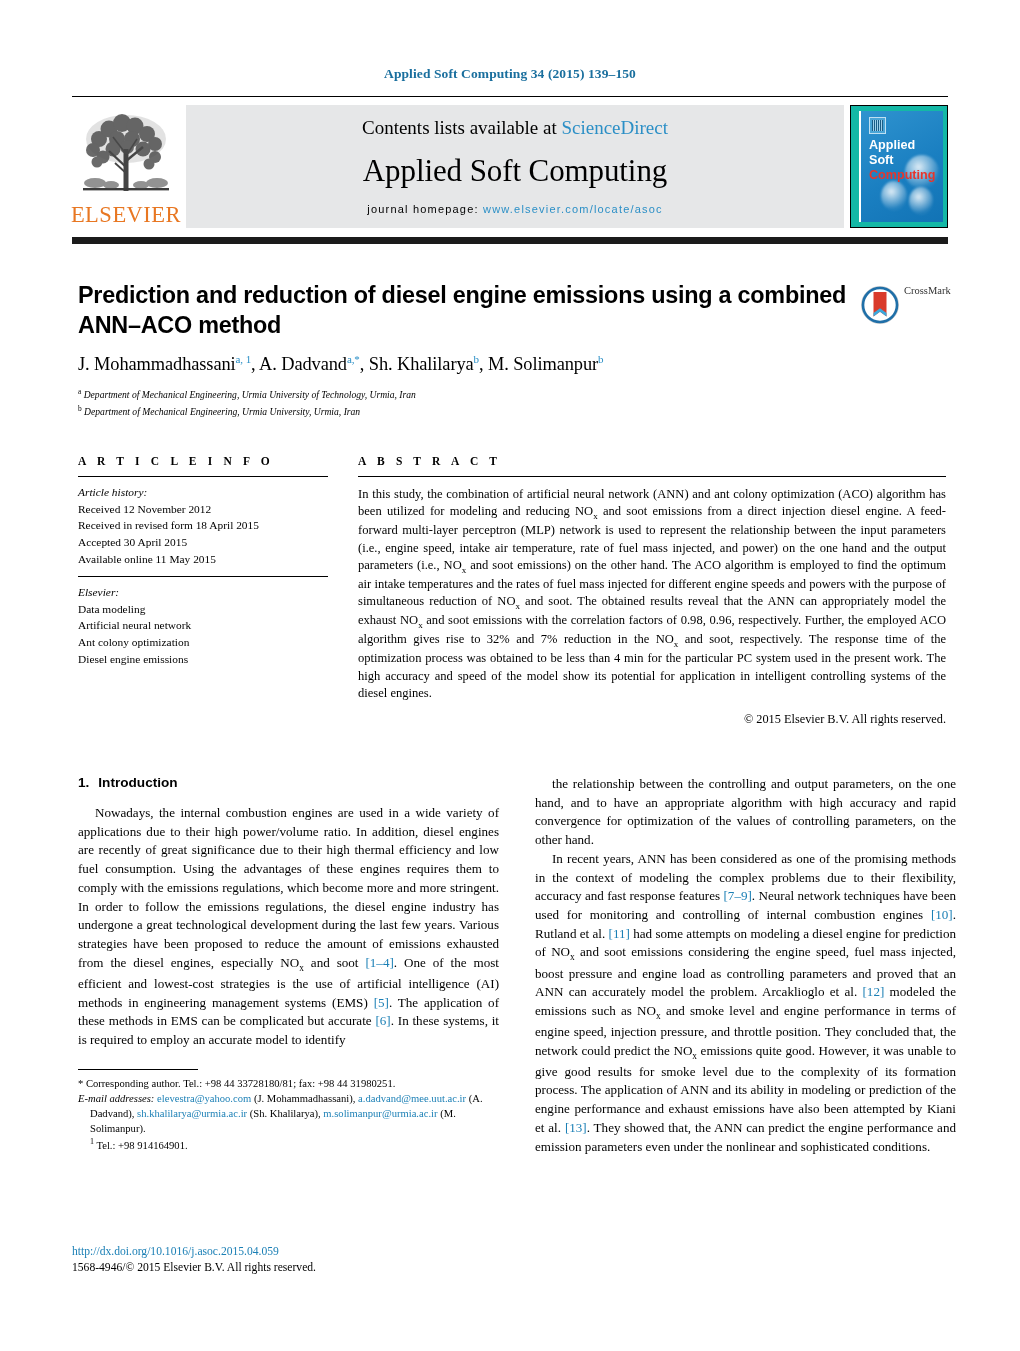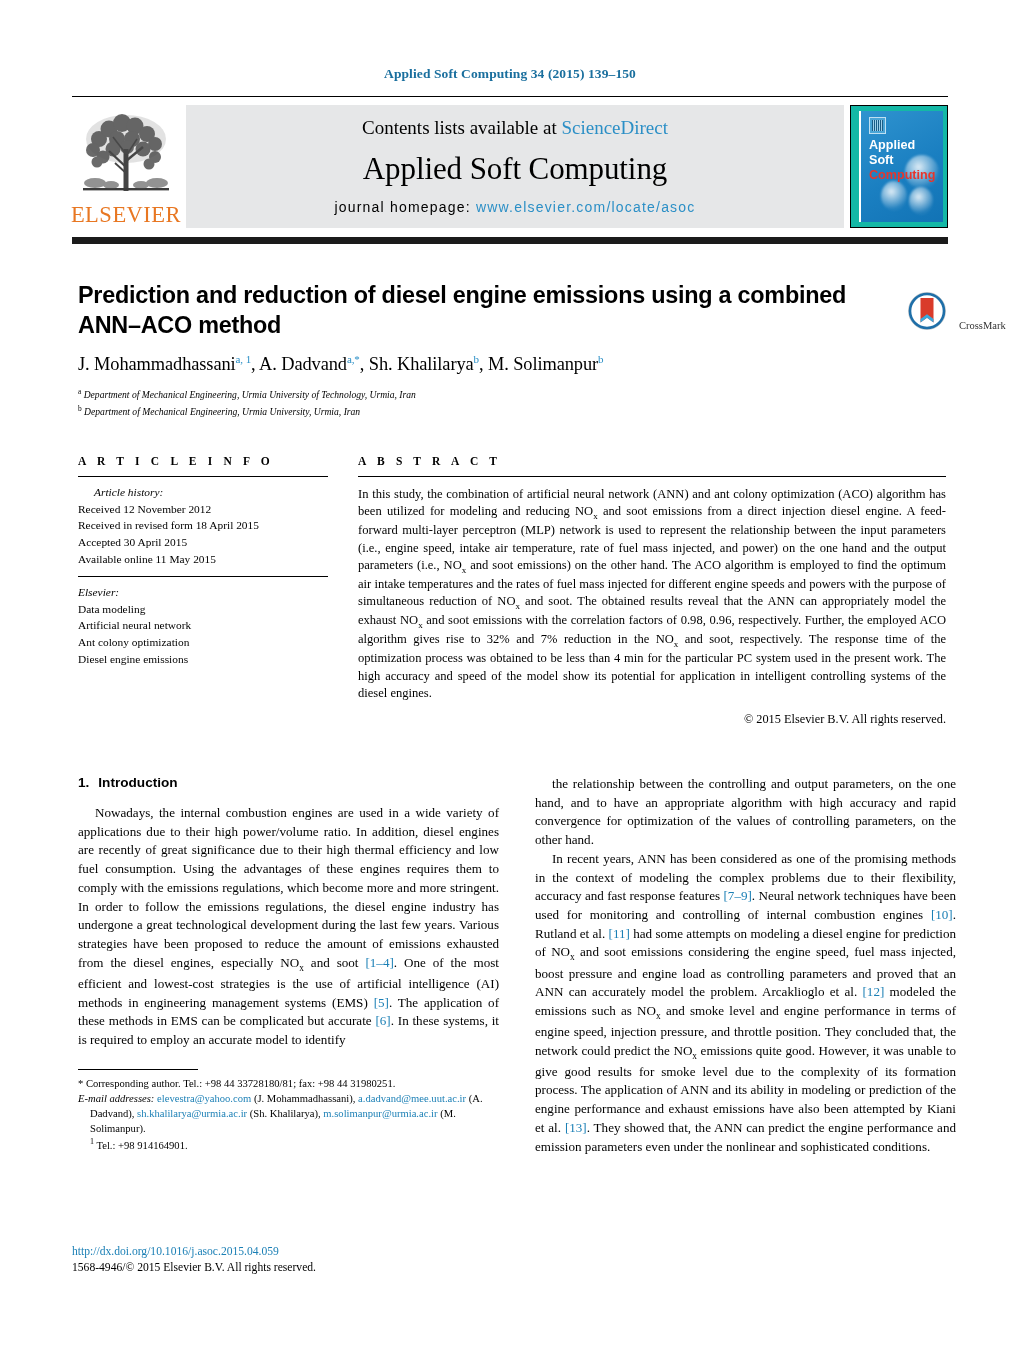--- a/index.html
+++ b/index.html
@@ -92,21 +92,21 @@
   }
   .contents-line .sd { color: #2b8fc6; }
   .journal-title {
     font-family: "Liberation Serif", serif;
     font-size: 31px;
     color: #000;
     letter-spacing: -0.1px;
   }
   .homepage-line {
     font-family: "Liberation Sans", sans-serif;
-    font-size: 14px;
+    font-size: 11px;
     letter-spacing: 1.2px;
     color: #000;
   }
   .homepage-line .url { color: #2b8fc6; }
   .cover-thumb {
     width: 96px;
     flex: 0 0 96px;
     border: 1.5px solid #000;
     background: #14b8a6;
     position: relative;
@@ -163,27 +163,27 @@
     font-family: "Liberation Sans", sans-serif;
     font-size: 23.4px;
     font-weight: bold;
     line-height: 1.27;
     letter-spacing: -0.25px;
     color: #000;
     margin: 0;
   }
   .crossmark {
     position: absolute;
-    left: 907px;
+    left: 860px;
     top: 285px;
     width: 100px;
     height: 46px;
     display: flex;
-    align-items: flex-end;
-    gap: 12px;
+    align-items: flex-start;
+    gap: 4px;
   }
   .crossmark-label {
     font-family: "Liberation Serif", serif;
     font-size: 10.5px;
     color: #333;
   }
 
   .authors {
     position: absolute;
     left: 78px;
@@ -232,21 +232,21 @@
     margin-bottom: 9px;
   }
   .rule-thin { border-top: 1px solid #000; }
   .hist-block {
     padding-top: 7px;
     padding-bottom: 9px;
     font-family: "Liberation Serif", serif;
     font-size: 11.4px;
     line-height: 1.46;
   }
-  .hist-block .lbl { font-style: italic; margin-left: 16px; }
+  .hist-block .lbl { font-style: italic; }
   .kw-block {
     padding-top: 7px;
     font-family: "Liberation Serif", serif;
     font-size: 11.4px;
     line-height: 1.46;
   }
   .kw-block .lbl { font-style: italic; }
   .abstract-text {
     padding-top: 9px;
     font-family: "Liberation Serif", serif;

